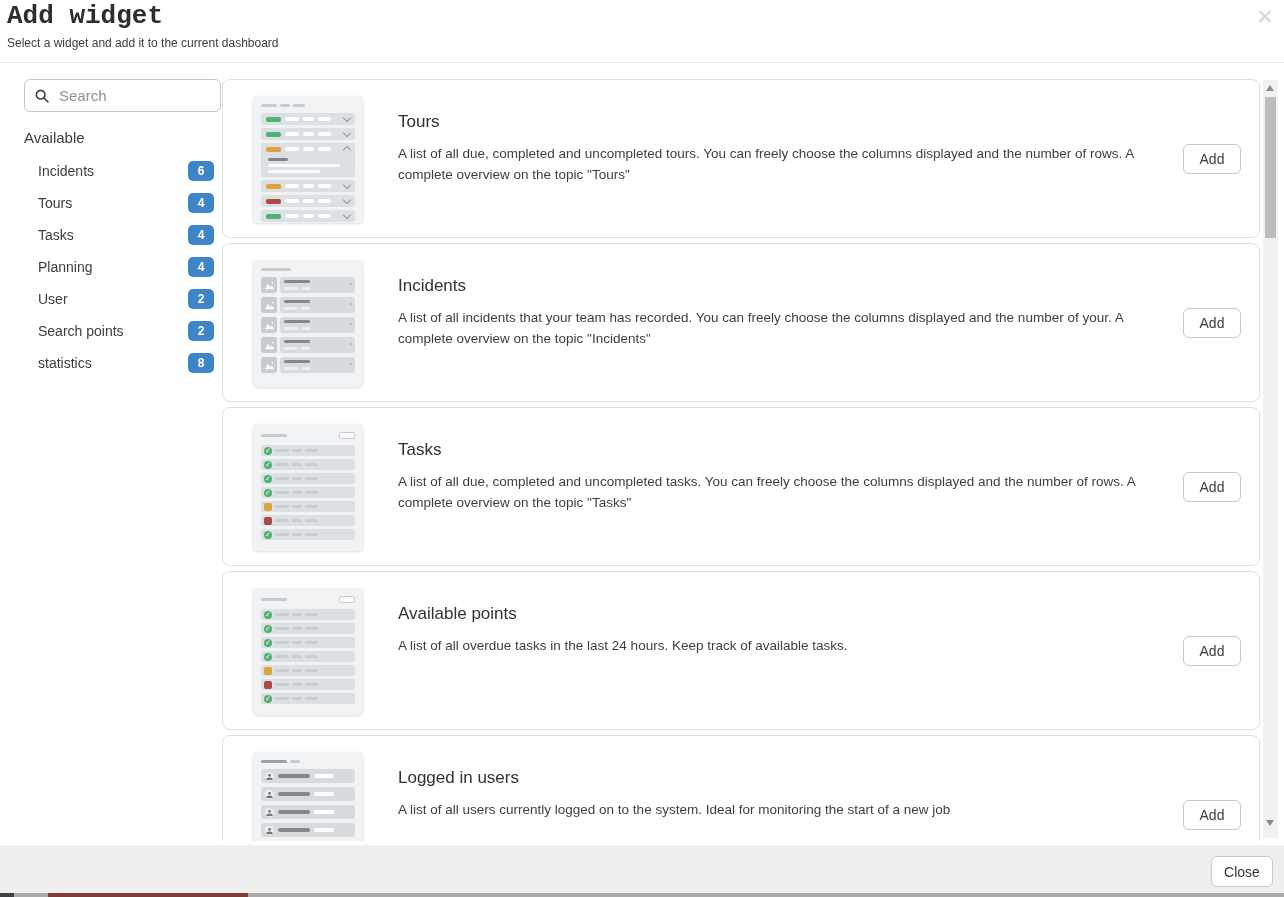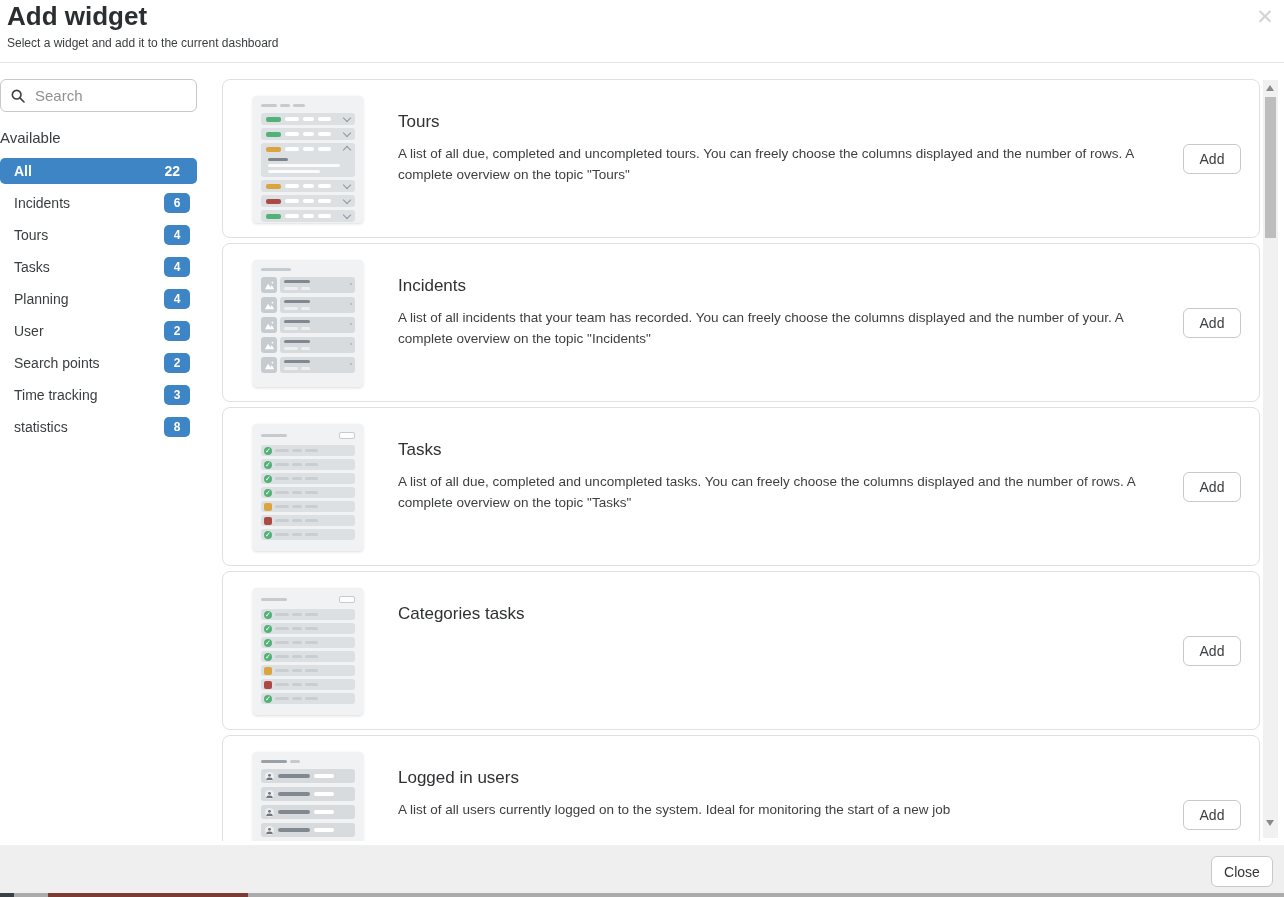--- a/index.html
+++ b/index.html
@@ -2,26 +2,26 @@
 <html><head>
 <meta charset="utf-8">
 <style>
   html,body{margin:0;padding:0;}
   body{
     width:1284px;height:897px;position:relative;overflow:hidden;
     background:#ffffff;font-family:"Liberation Sans",sans-serif;color:#3a3d3f;
   }
   
   .modal-header{position:absolute;top:0;left:0;right:0;height:62px;background:#fff;border-bottom:1px solid #e4e4e4;}
-  .page-title{position:absolute;left:7px;top:1px;font-size:26px;font-weight:700;color:#2b2e30;}
+  .page-title{position:absolute;left:7px;top:1px;font-size:26px;font-weight:700;color:#2b2e30;font-family:Liberation Mono, monospace;}
   .page-subtitle{position:absolute;left:7px;top:36px;font-size:12px;color:#3a3d3f;}
   .close-x{position:absolute;right:6px;top:4px;width:26px;height:26px;border:none;background:transparent;
     font-size:21px;line-height:26px;color:#d4d4d4;text-align:center;cursor:pointer;padding:0;}
   
-  .sidebar{position:absolute;left:0;top:79px;width:197px;}
+  .sidebar{position:absolute;left:24px;top:79px;width:197px;}
   .search-box{height:33px;border:1px solid #c8c8c8;border-radius:6px;display:flex;align-items:center;
     padding:0 9px;box-sizing:border-box;background:#fff;}
   .search-box svg{flex:none;margin-right:7px;}
   .search-box input{border:none;outline:none;font-size:15px;color:#333;width:100%;background:transparent;
     font-family:"Liberation Sans",sans-serif;}
   .search-box input::placeholder{color:#8e9093;}
   .cat-label{margin:17px 0 12px 0;font-size:15px;color:#3a3d3f;}
   .cat-item{height:26px;display:flex;align-items:center;justify-content:space-between;border-radius:5px;
     font-size:14px;color:#3a3d3f;padding:0 7px 0 14px;margin-bottom:6px;cursor:pointer;box-sizing:border-box;}
   .cat-item.selected{background:var(--accent);color:#fff;font-weight:700;padding-right:17px;}
@@ -92,24 +92,20 @@
 <div class="sidebar">
   <div class="search-box">
     <svg width="16" height="16" viewBox="0 0 24 24" fill="none" stroke="#3c4043" stroke-width="2.4" stroke-linecap="round">
         <circle cx="10" cy="10" r="6.5"></circle>
         <line x1="15.2" y1="15.2" x2="21" y2="21"></line>
       </svg>
     <input type="text" placeholder="Search" style="">
   </div>
   <div class="cat-label">Available</div>
   <div id="cat-list">
-  <div class="cat-item selected">
-    <span>All</span>
-    <span class="badge">22</span>
-  </div>
 
 
   <div class="cat-item">
     <span>Incidents</span>
     <span class="badge">6</span>
   </div>
 
   <div class="cat-item">
     <span>Tours</span>
     <span class="badge">4</span>
@@ -128,24 +124,20 @@
   <div class="cat-item">
     <span>User</span>
     <span class="badge">2</span>
   </div>
 
   <div class="cat-item">
     <span>Search points</span>
     <span class="badge">2</span>
   </div>
 
-  <div class="cat-item">
-    <span>Time tracking</span>
-    <span class="badge">3</span>
-  </div>
 
   <div class="cat-item">
     <span>statistics</span>
     <span class="badge">8</span>
   </div>
 </div>
 </div>
 
 <div class="widget-list" id="widget-list">
   <div class="card">
@@ -402,21 +394,22 @@
           <span style="width: 10px; height: 3px; background: rgb(201, 206, 211); border-radius: 2px; flex: 0 0 auto;"></span>
           <span style="width: 13px; height: 3px; background: rgb(201, 206, 211); border-radius: 2px; flex: 0 0 auto;"></span>
         </div>
         <div class="k-row">
           <span class="k-ico round" style="background: rgb(82, 177, 118);">✓</span>
           <span style="width: 14px; height: 3px; background: rgb(201, 206, 211); border-radius: 2px; flex: 0 0 auto;"></span>
           <span style="width: 10px; height: 3px; background: rgb(201, 206, 211); border-radius: 2px; flex: 0 0 auto;"></span>
           <span style="width: 13px; height: 3px; background: rgb(201, 206, 211); border-radius: 2px; flex: 0 0 auto;"></span>
         </div>
       </div>
-    <div class="card-title">Categories tasks</div>
+    <div class="card-title">Available points</div>
+    <div class="card-desc">A list of all overdue tasks in the last 24 hours. Keep track of available tasks.</div>
     <button class="add-btn">Add</button>
   </div>
 
   <div class="card">
     <div class="thumb">
         <div class="u-header">
           <span style="width: 26px; height: 3px; background: rgb(154, 161, 167); border-radius: 2px; flex: 0 0 auto;"></span>
           <span style="width: 10px; height: 3px; background: rgb(198, 203, 208); border-radius: 2px; flex: 0 0 auto;"></span>
         </div>
         <div class="u-row">

